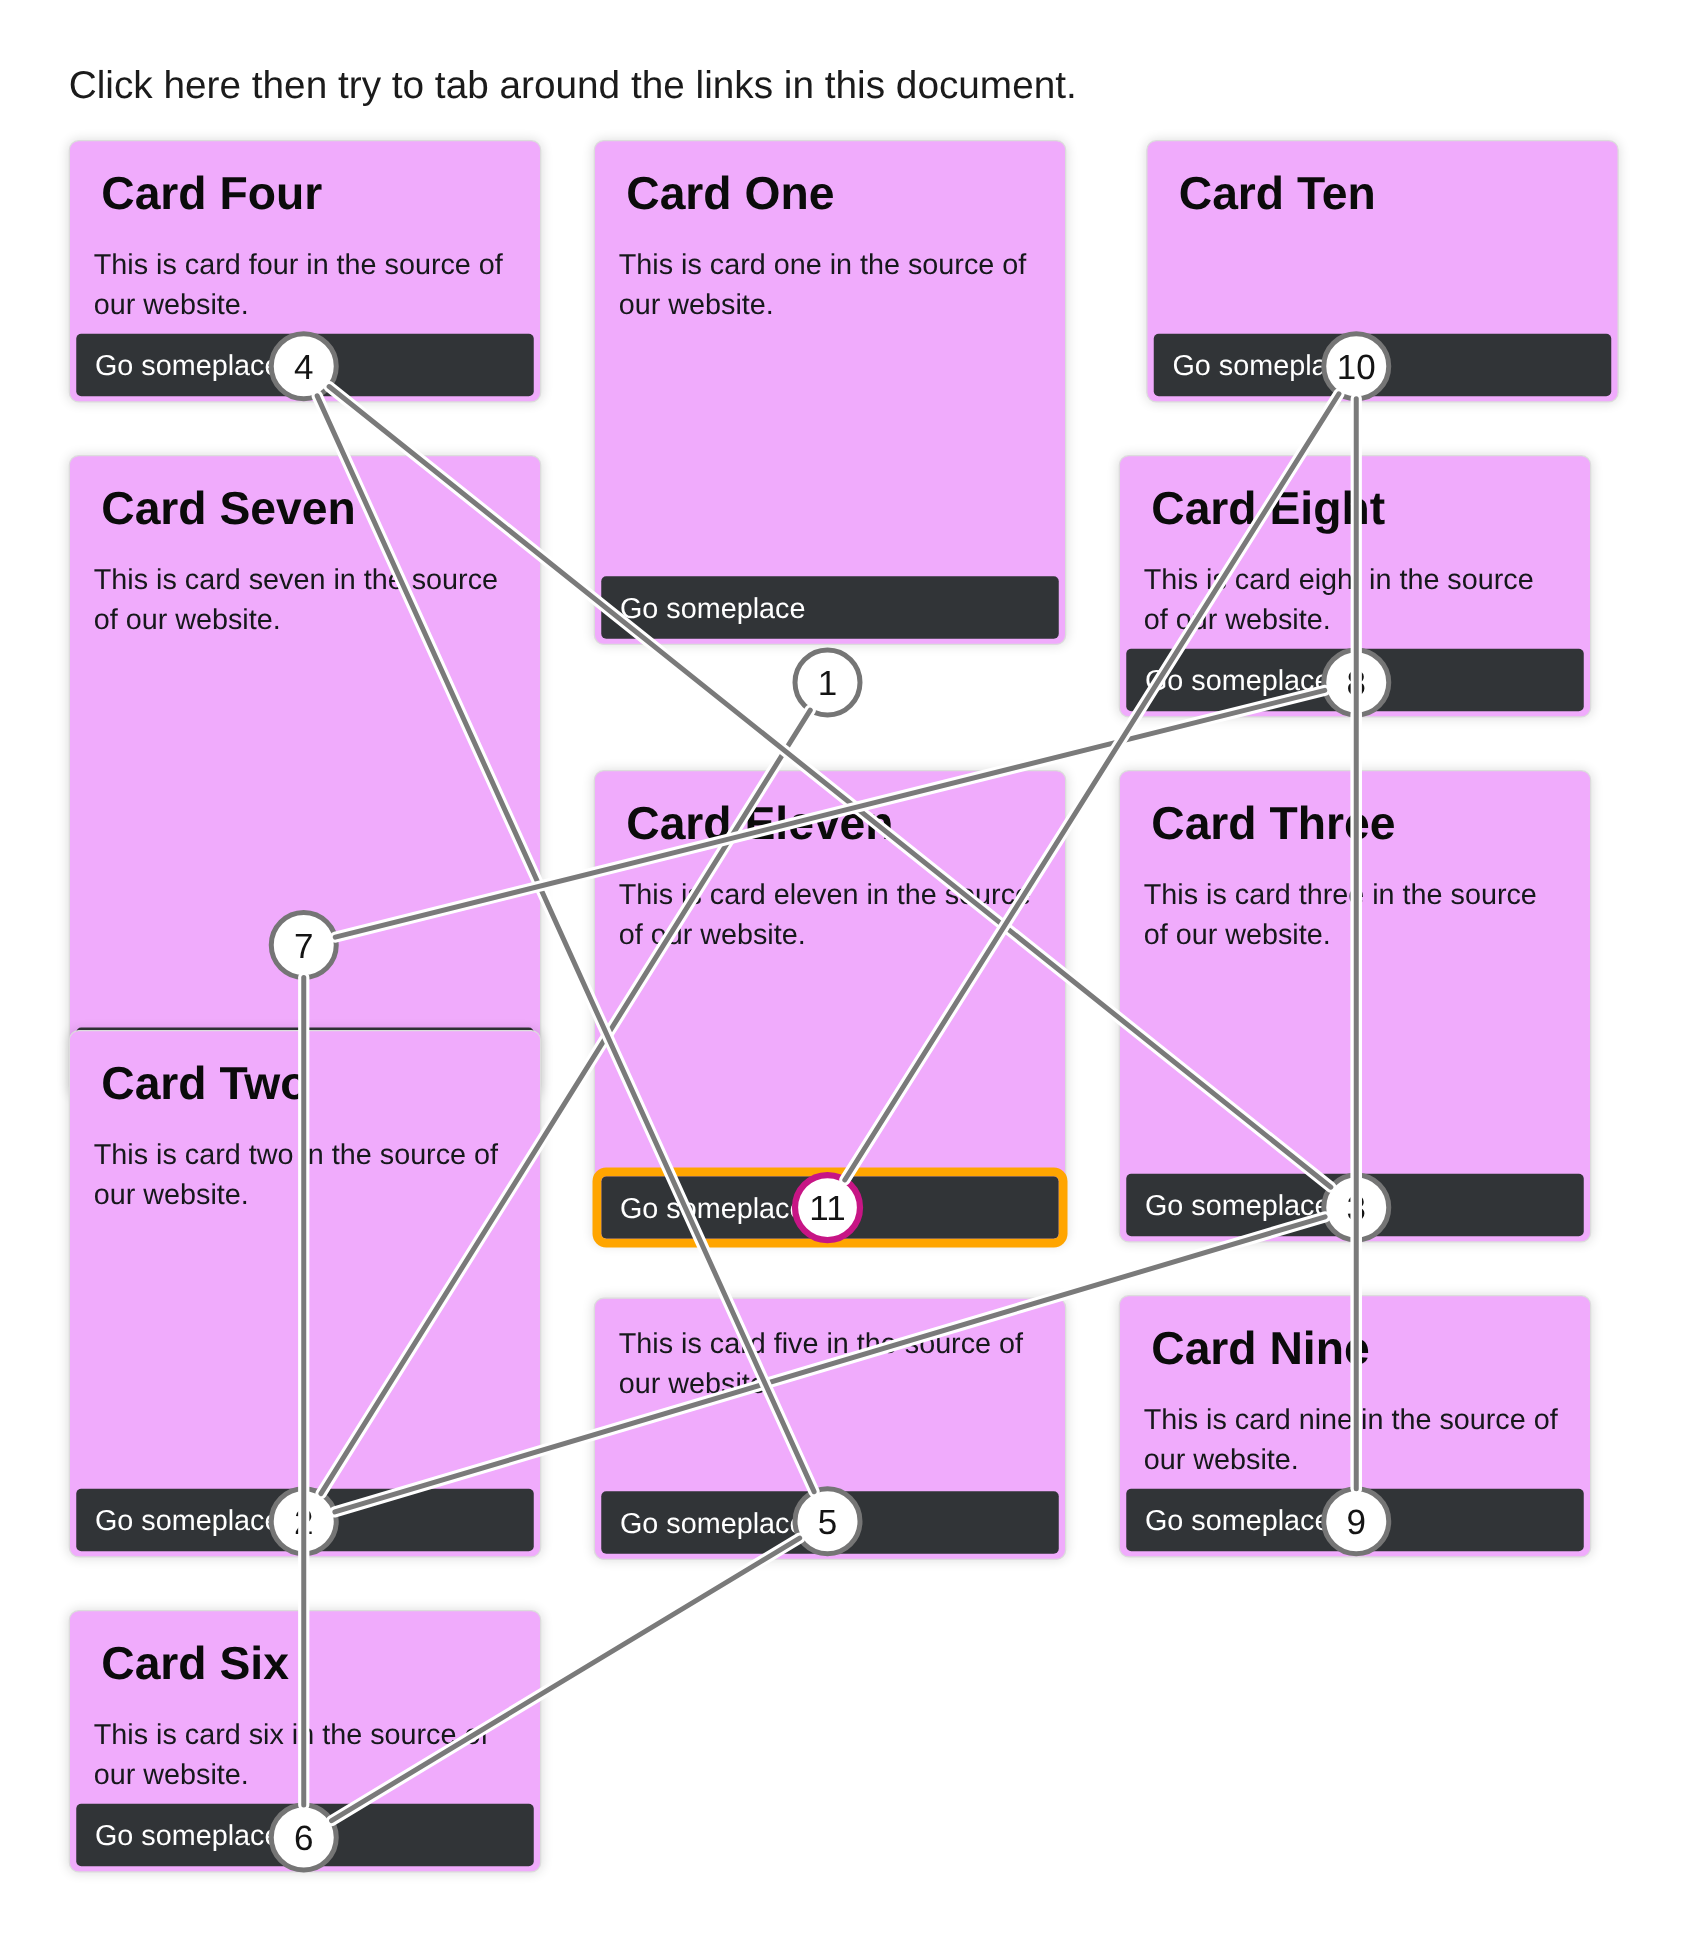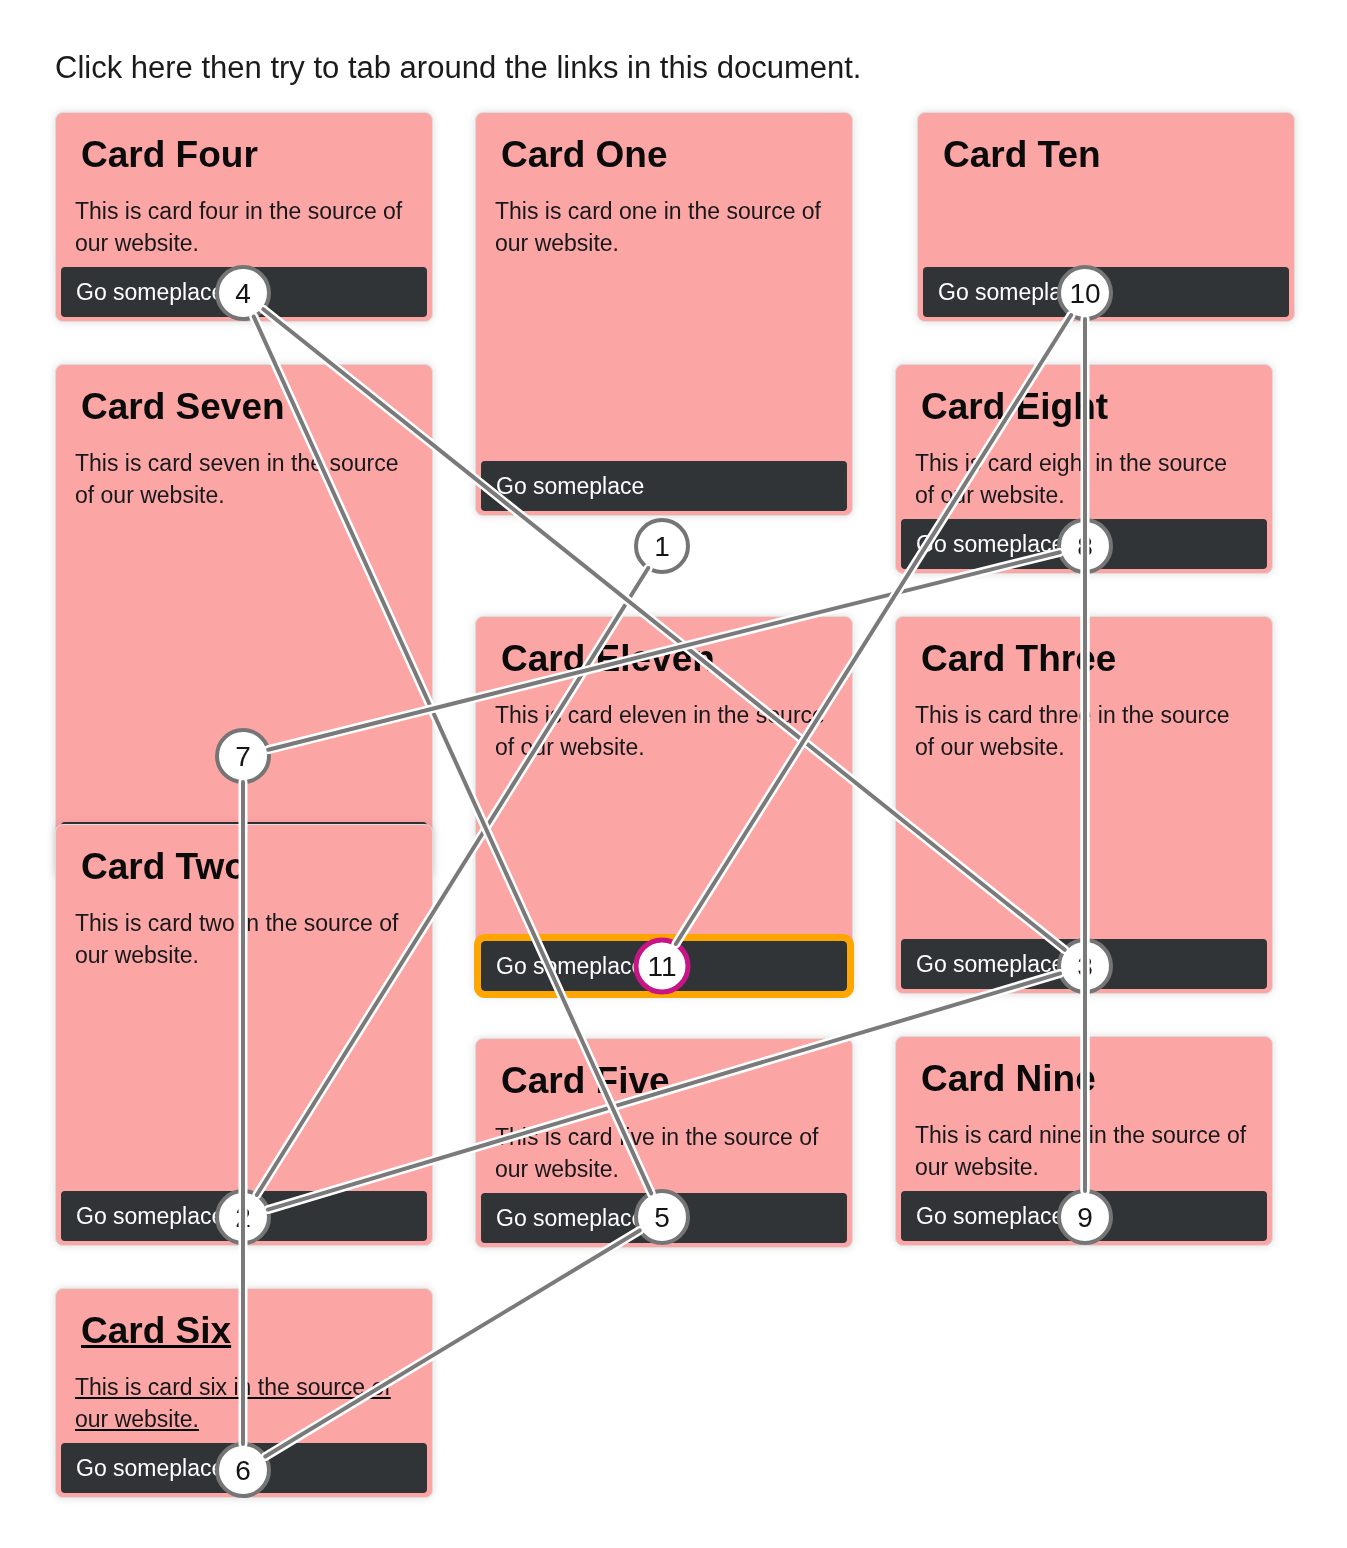--- a/index.html
+++ b/index.html
@@ -1,19 +1,19 @@
 <!DOCTYPE html>
 <html style="--btn-bg: #313437; --btn-fg: #ffffff; --hl: #ffa500;"><head>
 <meta charset="utf-8">
 <style>
   html,body{margin:0;padding:0;background:#ffffff;}
   body{font-family:"Liberation Sans",sans-serif;}
   #stage{position:relative;width:1347px;height:1548px;background:#fff;overflow:hidden;}
   .instruction{position:absolute;left:55px;top:50px;font-size:31px;color:#1b1b1b;}
-  .card{position:absolute;width:378px;background:#fca5a5;border:1px solid #dcdcdc;
+  .card{position:absolute;width:378px;background:#f0abfc;border:1px solid #dcdcdc;
         border-radius:8px;box-shadow:0 0 9px rgba(0,0,0,0.14);box-sizing:border-box;}
   .card-title{margin:21px 24px 0 25px;font-size:37px;font-weight:700;color:#0b0b0b;}
   .card-text{margin:19px 24px 0 19px;font-size:23px;line-height:32px;color:#16181b;}
   .card-btn{position:absolute;left:5px;right:5px;bottom:4px;height:50px;
         background:var(--btn-bg,#313437);color:var(--btn-fg,#ffffff);
         font-size:23px;line-height:50px;padding-left:15px;border-radius:4px;
         text-decoration:none;display:block;white-space:nowrap;overflow:hidden;box-sizing:border-box;}
   .card-btn.highlighted{outline:7px solid var(--hl,#ffa500);}
   #overlay{position:absolute;left:0;top:0;pointer-events:none;}
   #overlay text{font-family:"Liberation Sans",sans-serif;}
@@ -32,37 +32,36 @@
       <div class="card" style="left: 55px; top: 364px; height: 513px;">
         <div class="card-title">Card Seven</div>
         <div class="card-text">This is card seven in the source of our website.</div>
         <a class="card-btn" href="#">Go someplace</a>
       </div>
       <div class="card" style="left: 55px; top: 824px; height: 422px;">
         <div class="card-title">Card Two</div>
         <div class="card-text">This is card two in the source of our website.</div>
         <a class="card-btn" href="#">Go someplace</a>
       </div>
-      <div class="card" style="left: 55px; top: 1288px; height: 210px; text-decoration: underline;">
+      <div class="card" style="left: 55px; top: 1288px; height: 210px;">
         <div class="card-title">Card Six</div>
         <div class="card-text">This is card six in the source of our website.</div>
         <a class="card-btn" href="#">Go someplace</a>
       </div>
       <div class="card" style="left: 475px; top: 112px; height: 404px;">
         <div class="card-title">Card One</div>
         <div class="card-text">This is card one in the source of our website.</div>
         <a class="card-btn" href="#">Go someplace</a>
       </div>
       <div class="card" style="left: 475px; top: 616px; height: 380px;">
         <div class="card-title">Card Eleven</div>
         <div class="card-text">This is card eleven in the source of our website.</div>
         <a class="card-btn highlighted" href="#">Go someplace</a>
       </div>
       <div class="card" style="left: 475px; top: 1038px; height: 210px;">
-        <div class="card-title">Card Five</div>
         <div class="card-text">This is card five in the source of our website.</div>
         <a class="card-btn" href="#">Go someplace</a>
       </div>
       <div class="card" style="left: 895px; top: 112px; height: 210px; margin-left: 22px;">
         <div class="card-title">Card Ten</div>
         <a class="card-btn" href="#">Go someplace</a>
       </div>
       <div class="card" style="left: 895px; top: 364px; height: 210px;">
         <div class="card-title">Card Eight</div>
         <div class="card-text">This is card eight in the source of our website.</div>

